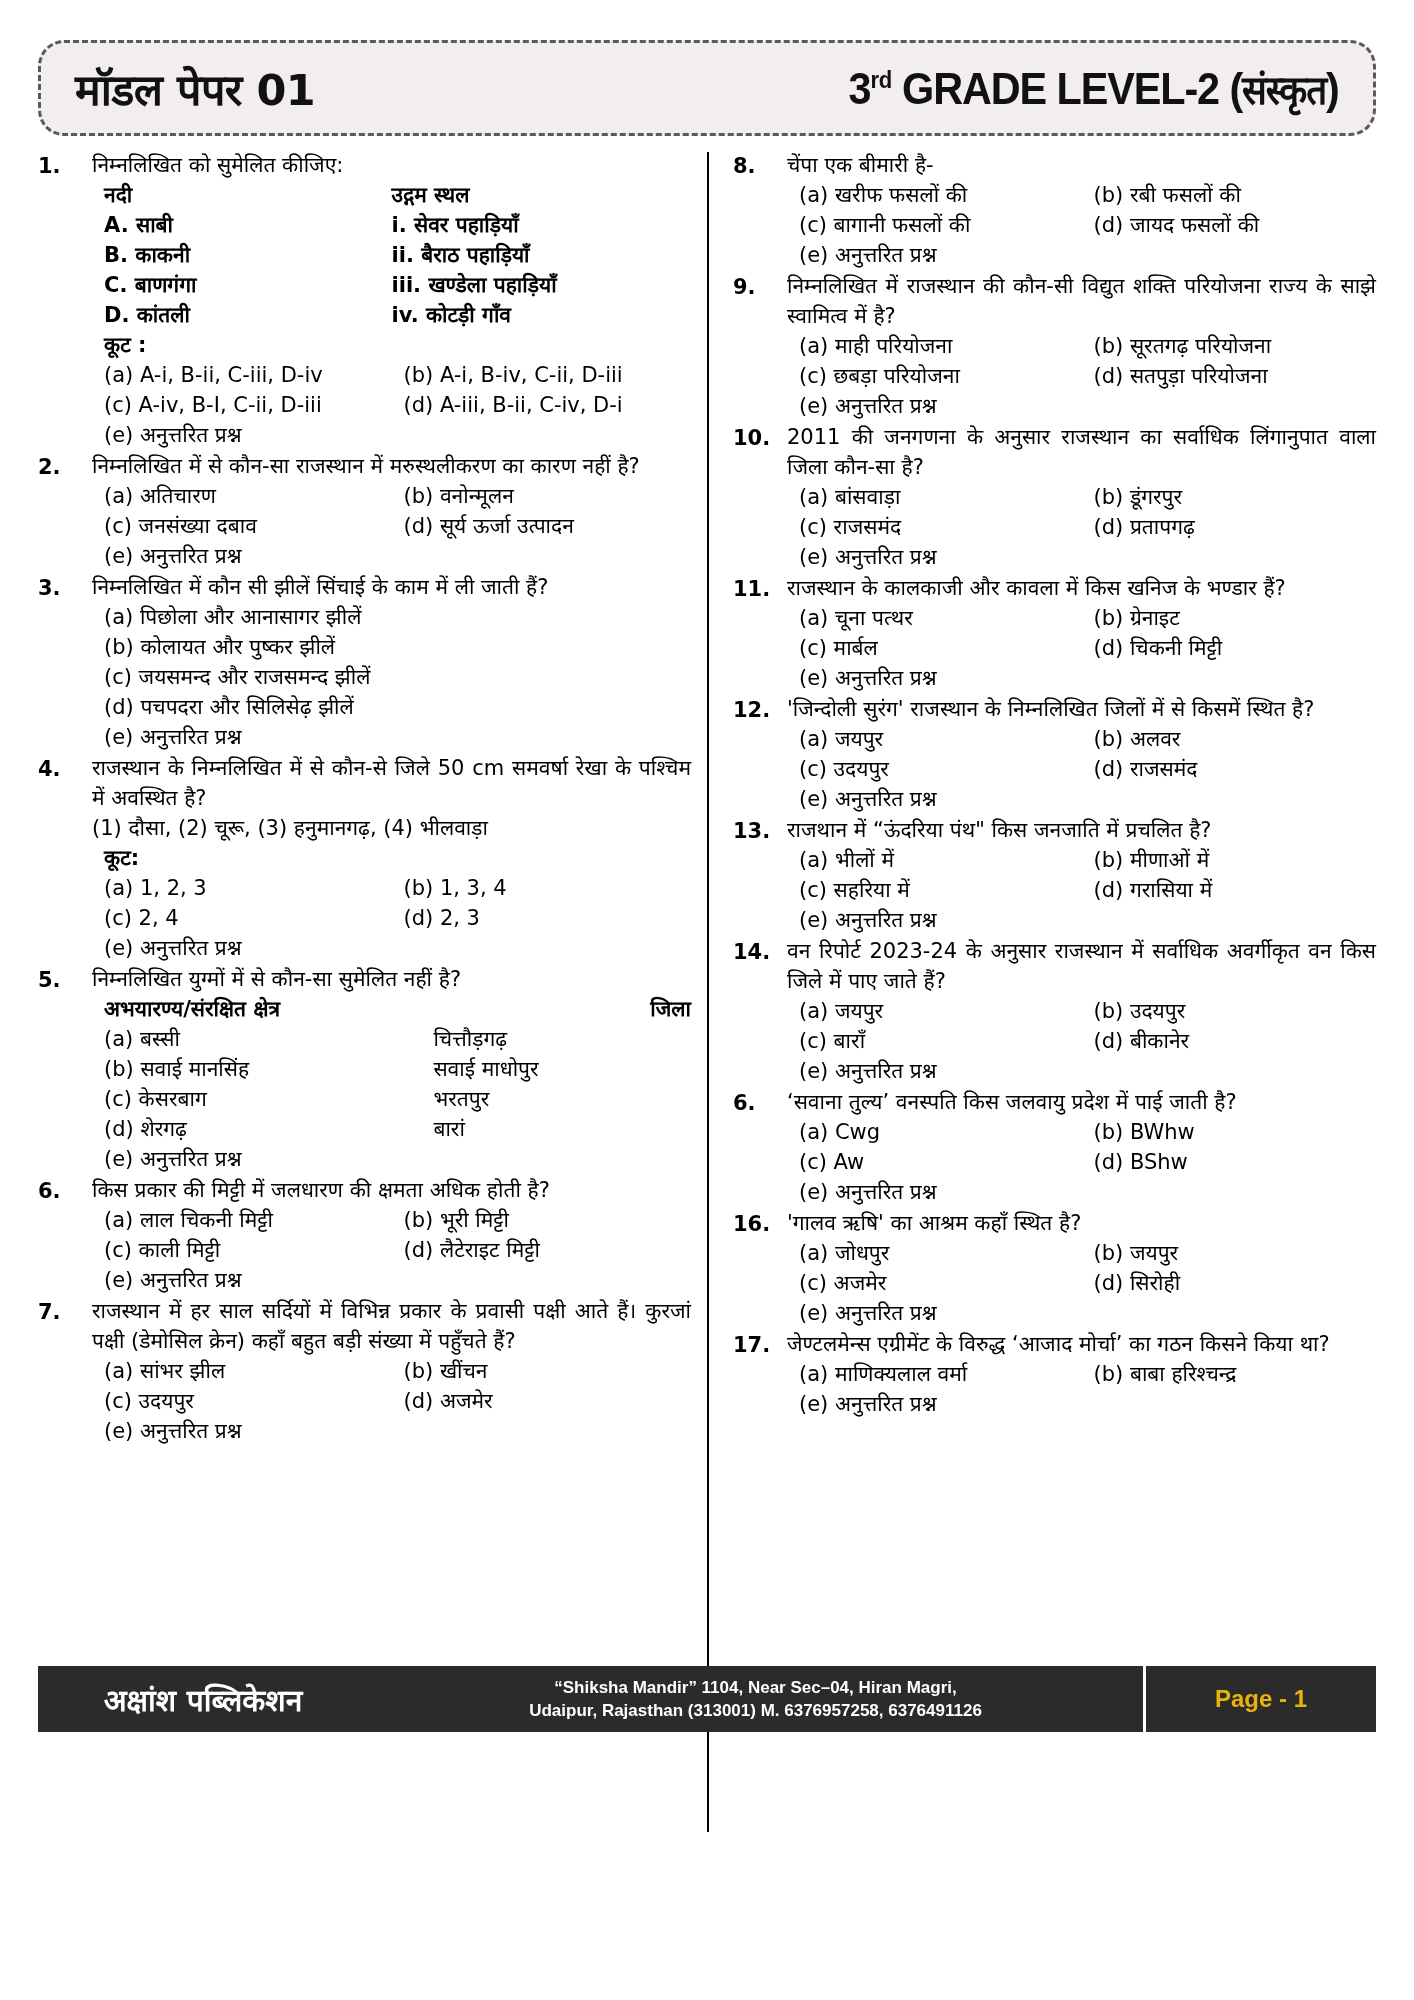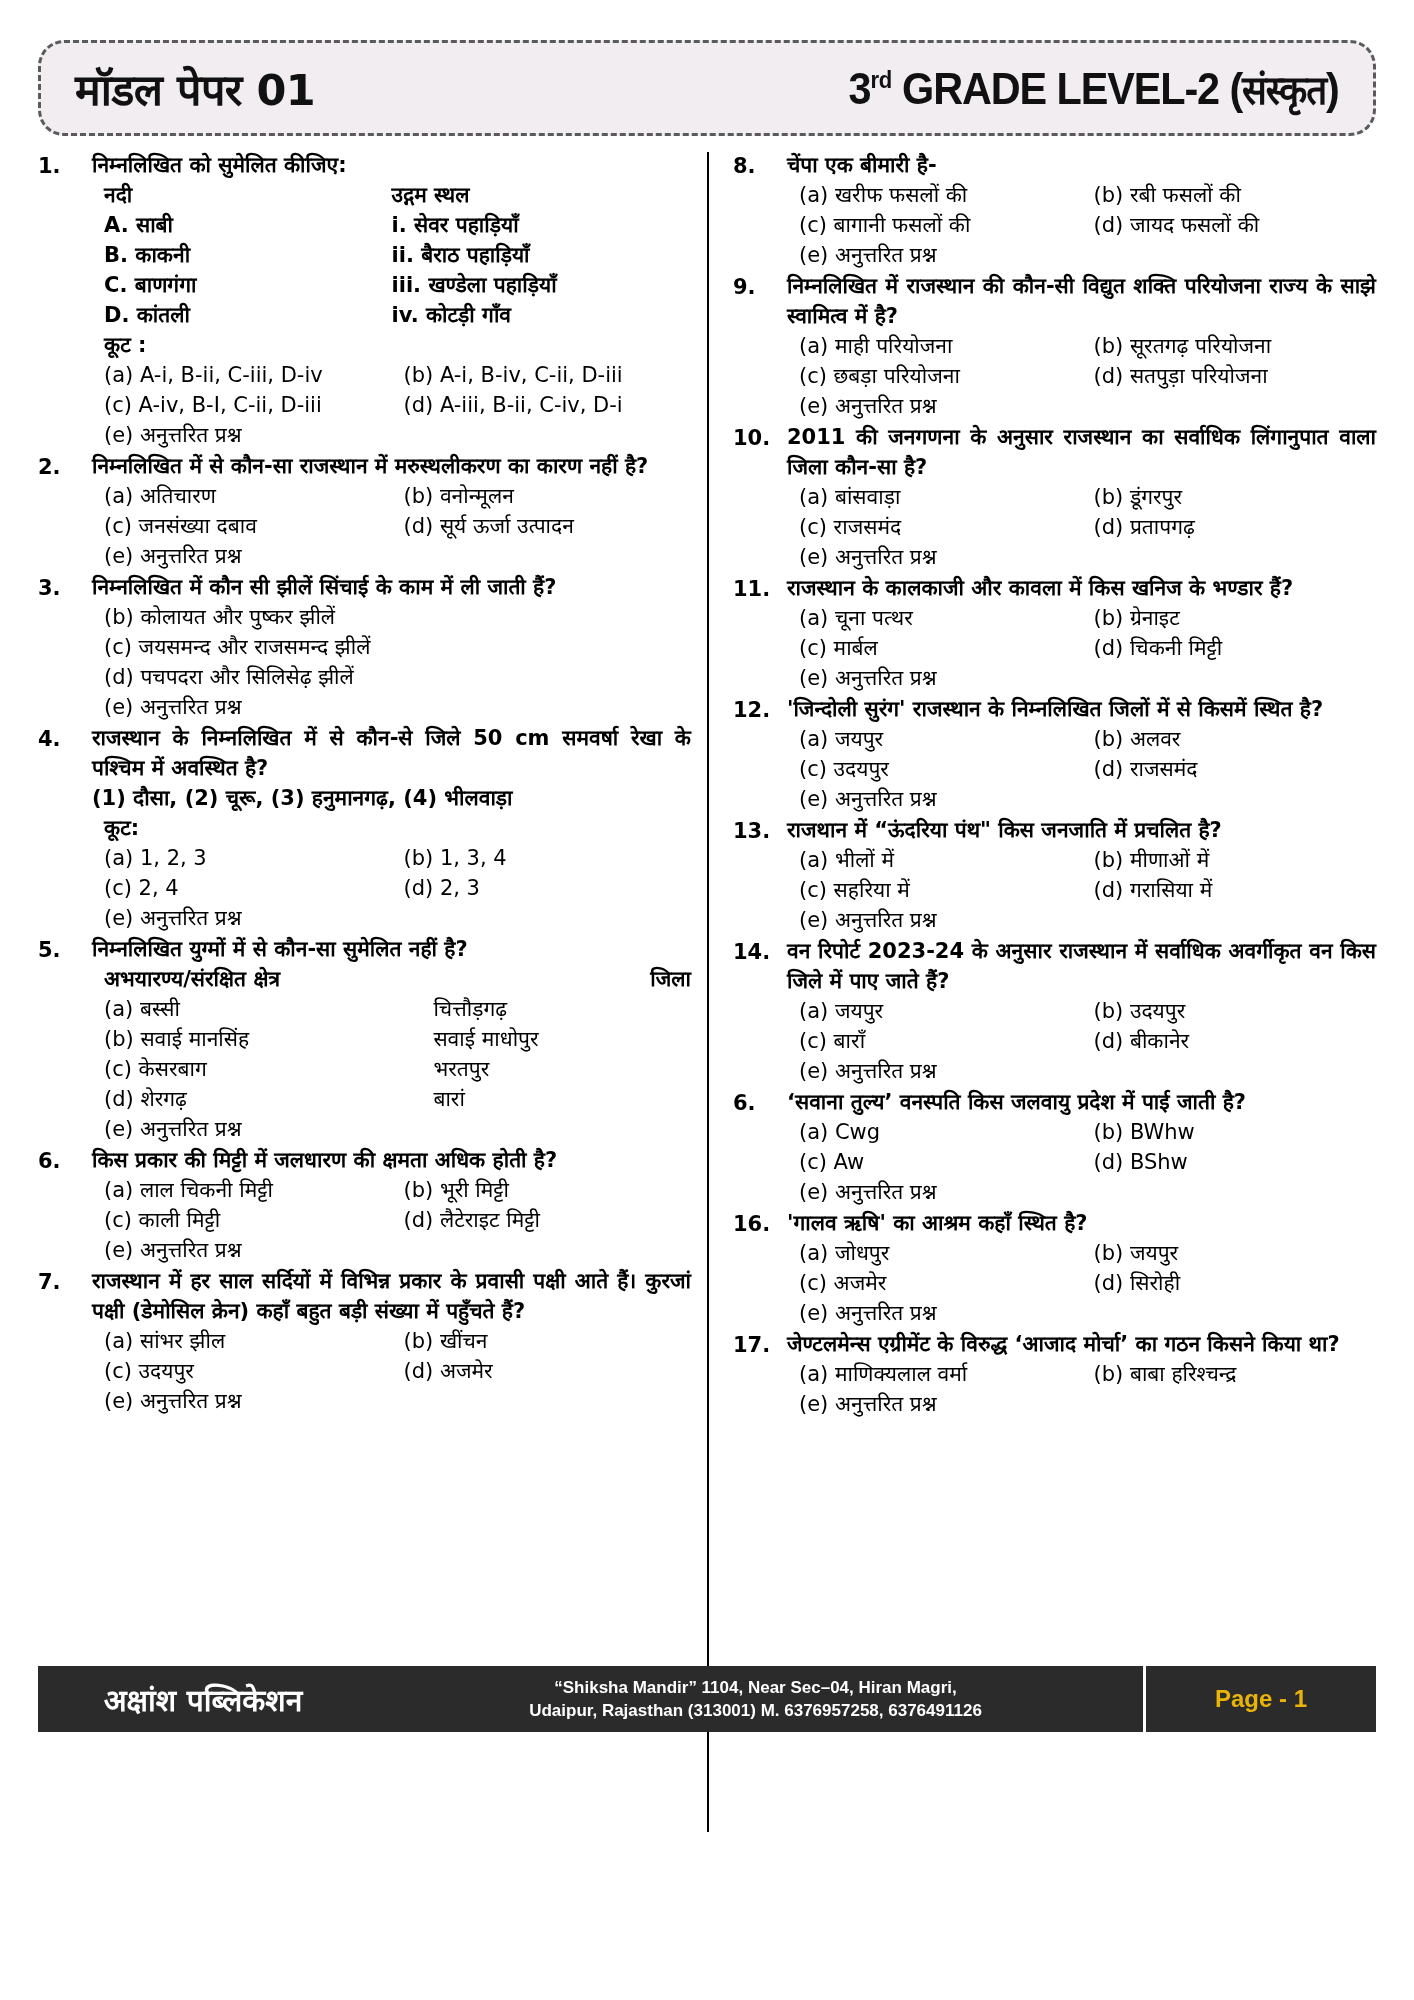--- a/index.html
+++ b/index.html
@@ -90,21 +90,21 @@
     flex: 0 0 54px;
     font-family: "DejaVu Sans", sans-serif;
     font-weight: bold;
     font-size: 21px;
     line-height: 30px;
     padding-top: 1px;
   }
   .q-body { flex: 1 1 auto; min-width: 0; }
   .q-text {
     font-family: "DejaVu Sans", sans-serif;
-    font-weight: bold;
+    font-weight: normal;
     font-size: 21px;
     line-height: 30px;
     text-align: justify;
     text-justify: inter-word;
   }
   .q-text.nojust { text-align: left; }
   .sub-head {
     display: flex;
     font-family: "DejaVu Sans", sans-serif;
     font-weight: bold;
@@ -265,20 +265,23 @@
                 <div class="opt full">(e) अनुत्तरित प्रश्न</div>
               </div>
             </div>
           </div>
         </div>
         <div class="q">
           <div class="q-num">3.</div>
           <div class="q-body">
             <div class="q-text">निम्नलिखित में कौन सी झीलें सिंचाई के काम में ली जाती हैं?</div>
             <div class="opts">
+              <div class="opt-row">
+                <div class="opt full">(a) पिछोला और आनासागर झीलें</div>
+              </div>
               <div class="opt-row">
                 <div class="opt full">(b) कोलायत और पुष्कर झीलें</div>
               </div>
               <div class="opt-row">
                 <div class="opt full">(c) जयसमन्द और राजसमन्द झीलें</div>
               </div>
               <div class="opt-row">
                 <div class="opt full">(d) पचपदरा और सिलिसेढ़ झीलें</div>
               </div>
               <div class="opt-row">

